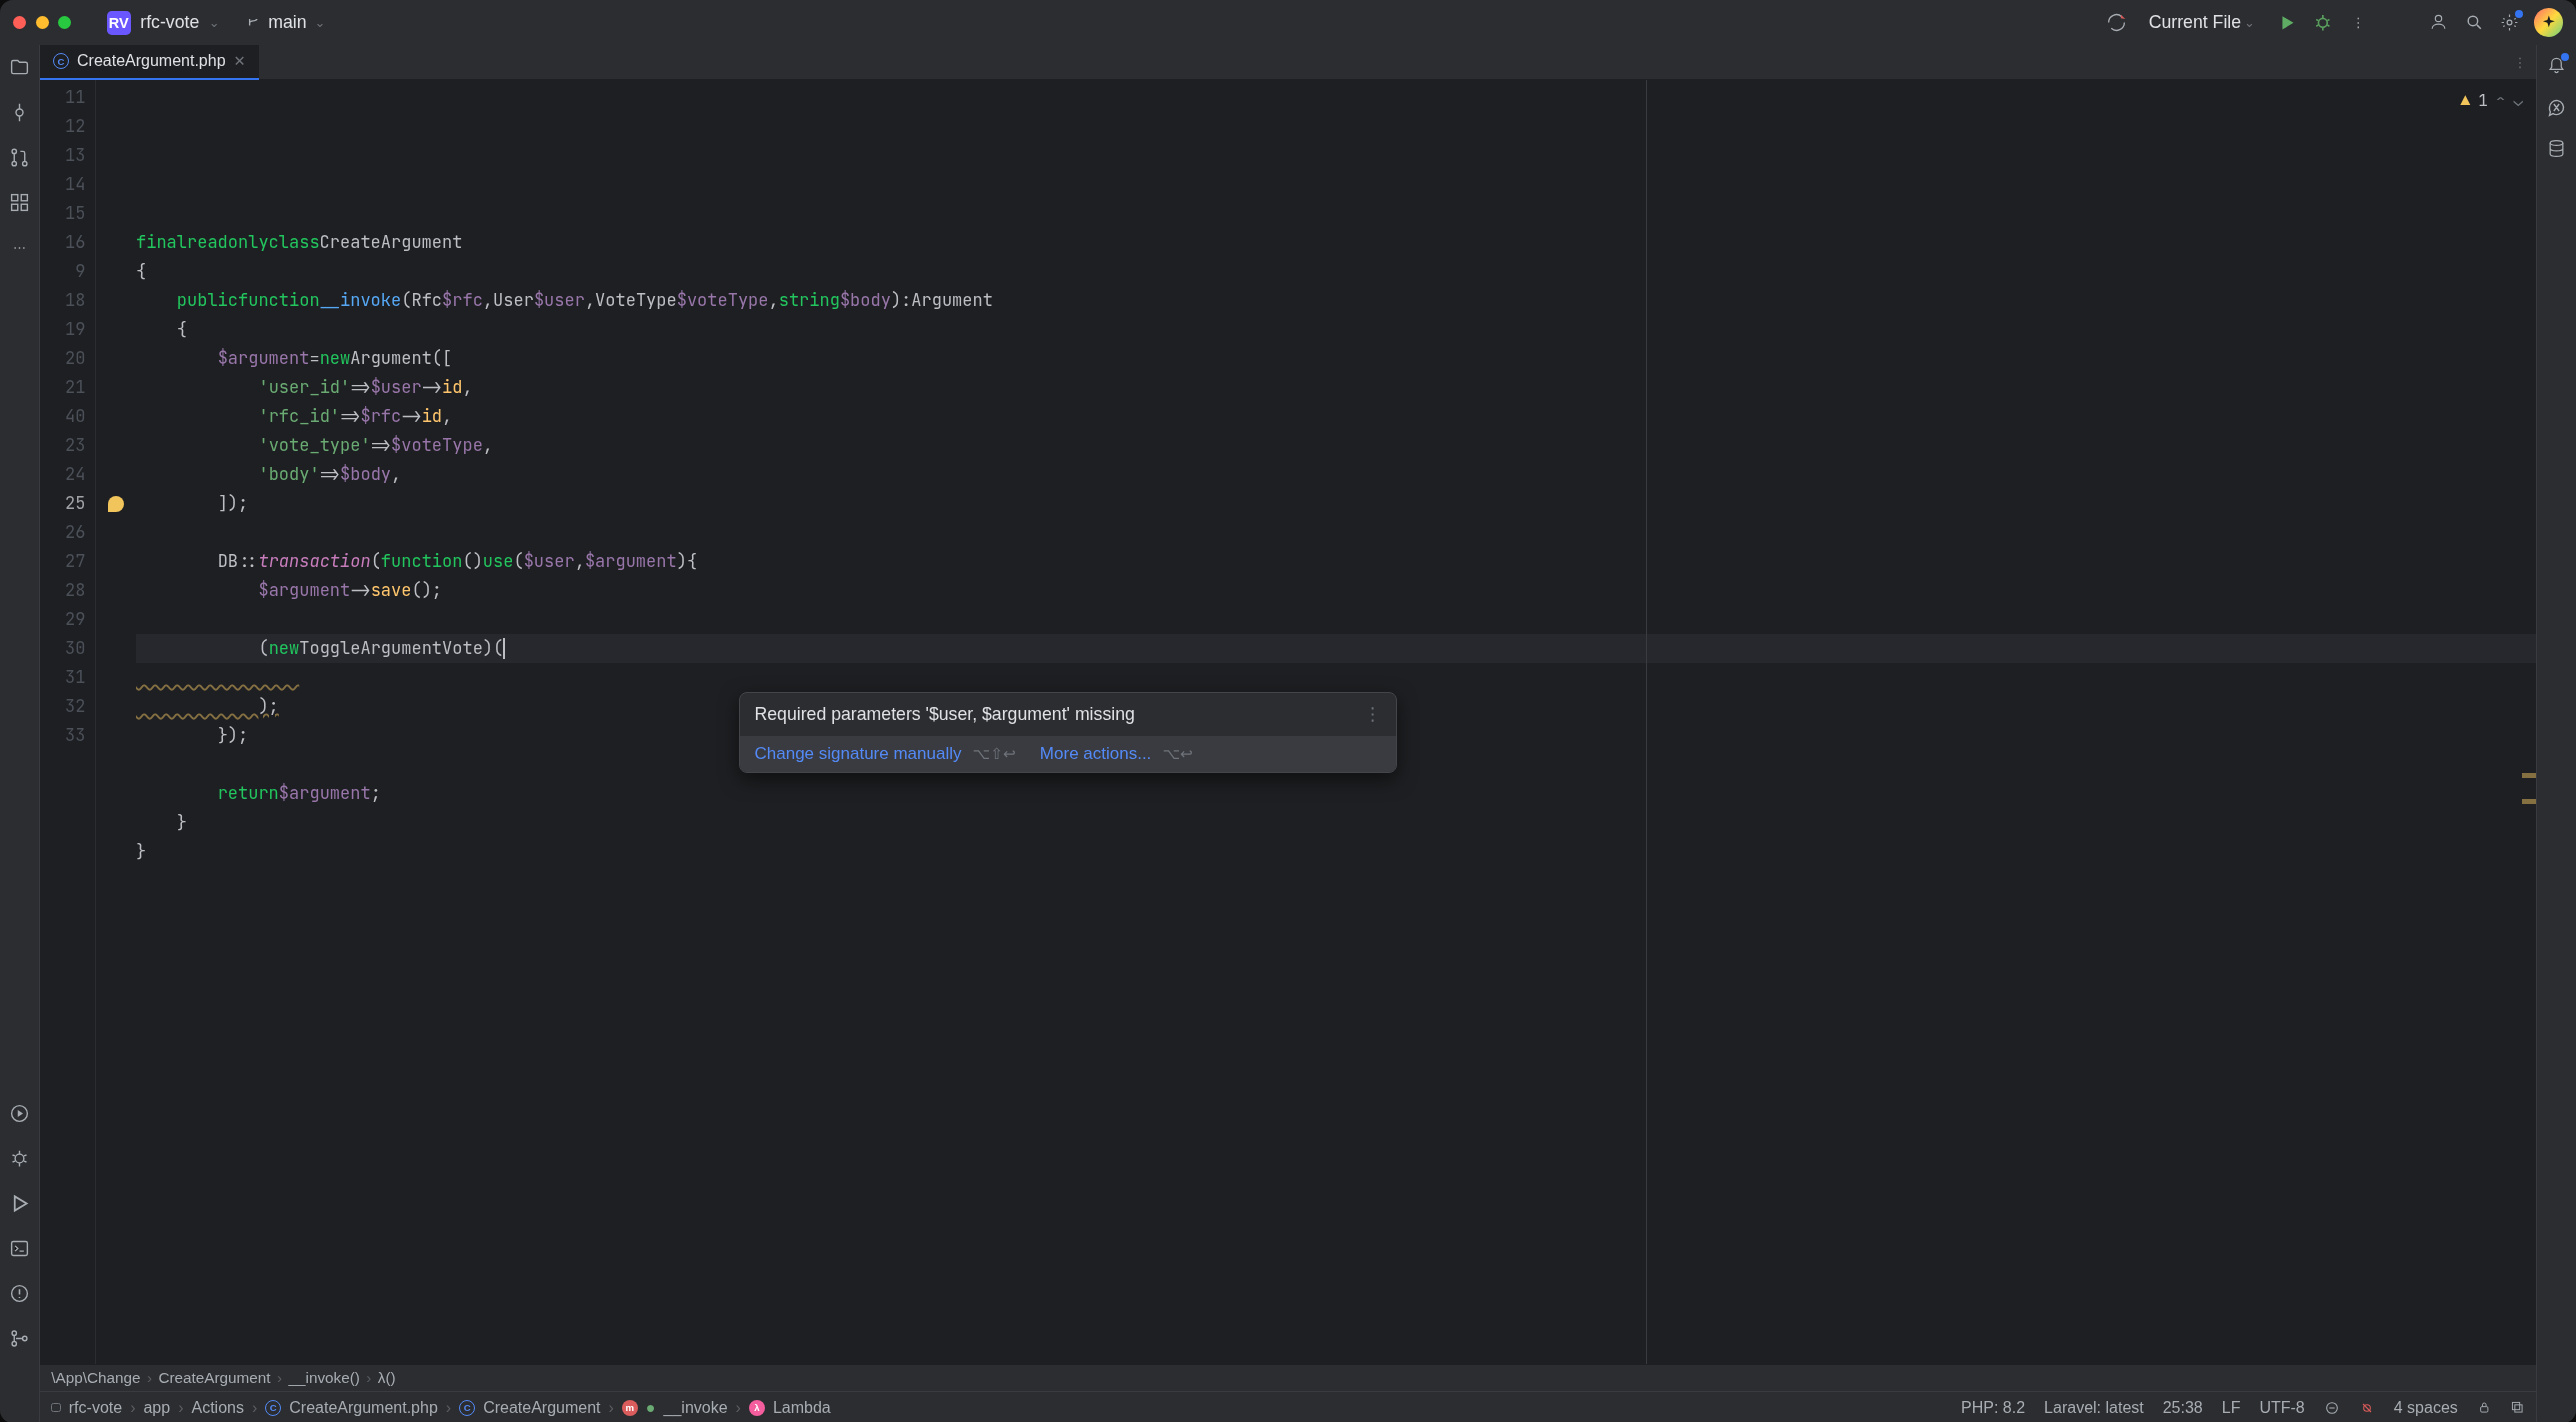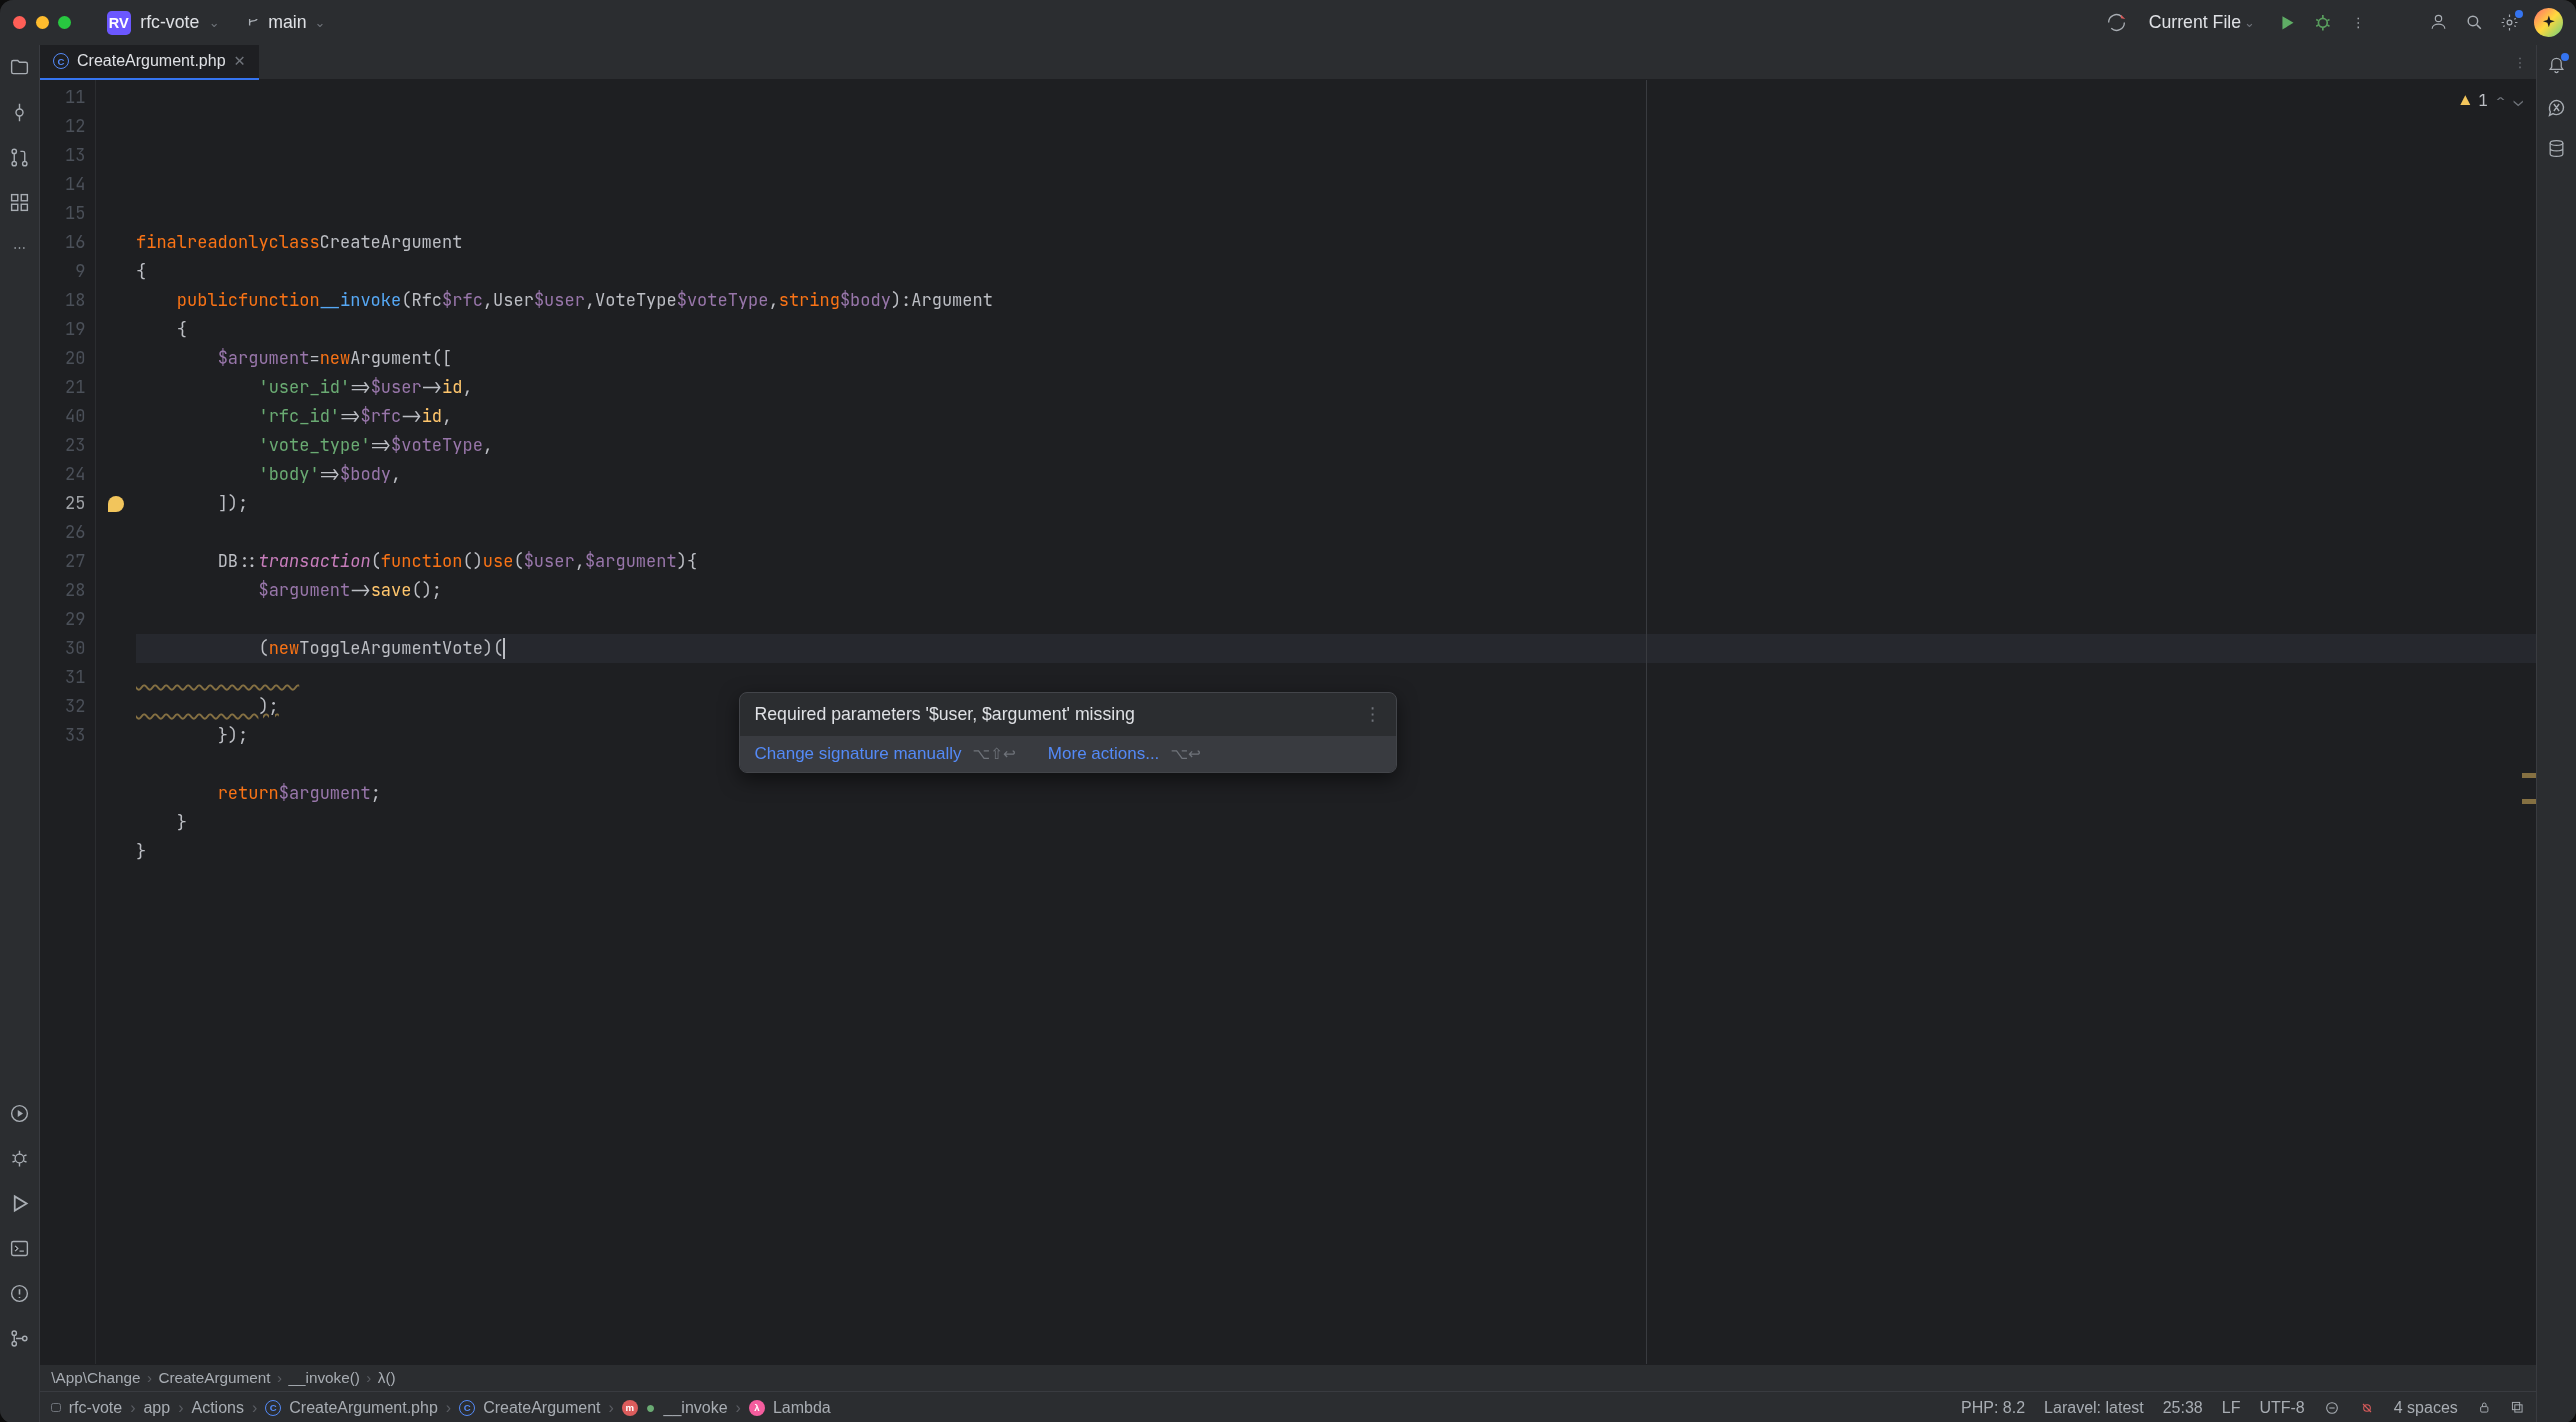--- a/index.html
+++ b/index.html
@@ -50,21 +50,21 @@
 .gutter{width:56px;background:#1e1f22;text-align:right;padding-right:9.6px;font-family:'JetBrains Mono',Consolas,monospace;font-size:17px;line-height:29px;color:#4b5059;border-right:0.8px solid #2b2d30;user-select:none;padding-top:3.2px;}
 .gutter .cur{color:#a0a3a8;}
 .glyph{width:40px;background:#1e1f22;padding-top:3.2px;}
 .glyph-row{height:29px;display:flex;align-items:center;justify-content:center;}
 .bulb{width:16px;height:16px;background:#f2c55c;border-radius:50% 50% 50% 0;}
 .code{flex:1;font-family:'JetBrains Mono',Consolas,monospace;font-size:17px;line-height:29px;white-space:pre;color:#bcbec4;padding-top:3.2px;position:relative;}
 .code .line{height:29px;display:flex;align-items:center;}
 .cur-line{background:#26282e;}
 
 
-.kw{color:#f97316;}
+.kw{color:#22c55e;}
 .fn{color:#56a8f5;}
 .var{color:#9876aa;}
 .str{color:#6aab73;}
 .op{color:#bcbec4;}
 .punc{color:#bcbec4;}
 .static{color:#c77dbb;font-style:italic;}
 .meth{color:#ffc66d;}
 .type{color:#bcbec4;}
 
 
@@ -78,21 +78,21 @@
 .warn-tri{color:#f2c55c;}
 .insp-nav{color:#6f737a;}
 
 
 .caret{display:inline-block;width:1.6px;height:21px;background:#bcbec4;vertical-align:middle;}
 
 
 .tooltip{position:absolute;top:612px;left:699px;background:#2b2d30;border:0.8px solid #43454a;border-radius:8px;box-shadow:0 6.4px 19px rgba(0,0,0,.5);width:658px;overflow:hidden;z-index:10;}
 .tip-head{padding:11.2px 14.5px;font-size:17.7px;color:#dfe1e5;display:flex;align-items:center;}
 .tip-head .more{margin-left:auto;color:#6f737a;}
-.tip-actions{background:#393b40;padding:8px 14.5px;display:flex;gap:32px;font-size:17px;align-items:center;}
+.tip-actions{background:#393b40;padding:8px 14.5px;display:flex;gap:24px;font-size:17px;align-items:center;}
 .tip-link{color:#548af7;}
 .tip-kbd{color:#6f737a;font-size:15.3px;margin-left:6.4px;}
 
 
 .scrolltrack{position:absolute;right:0;top:0;bottom:0;width:16px;}
 .mark{position:absolute;right:0;width:14.5px;height:4.8px;}
 .mark.warn{background:#857042;}
 
 
 .crumbs{height:27px;background:#2b2d30;display:flex;align-items:center;padding:0 11.2px;font-size:15.3px;color:#a8adb3;gap:6.4px;border-top:0.8px solid #1e1f22;}

